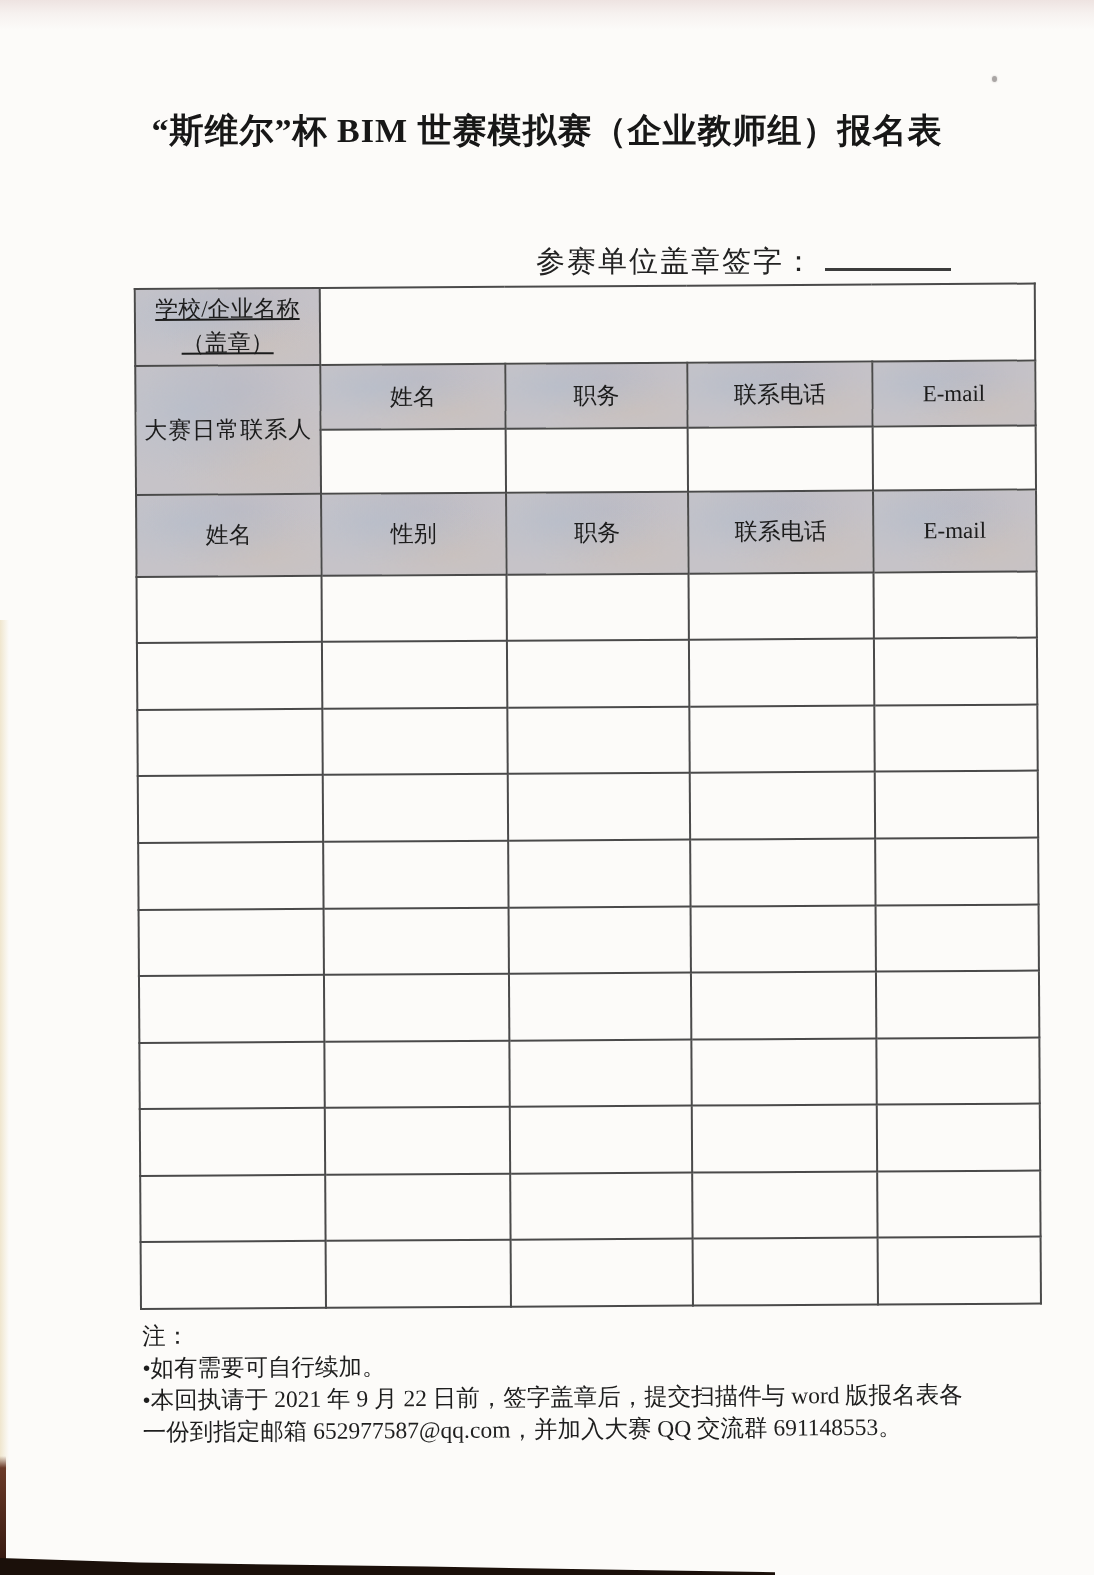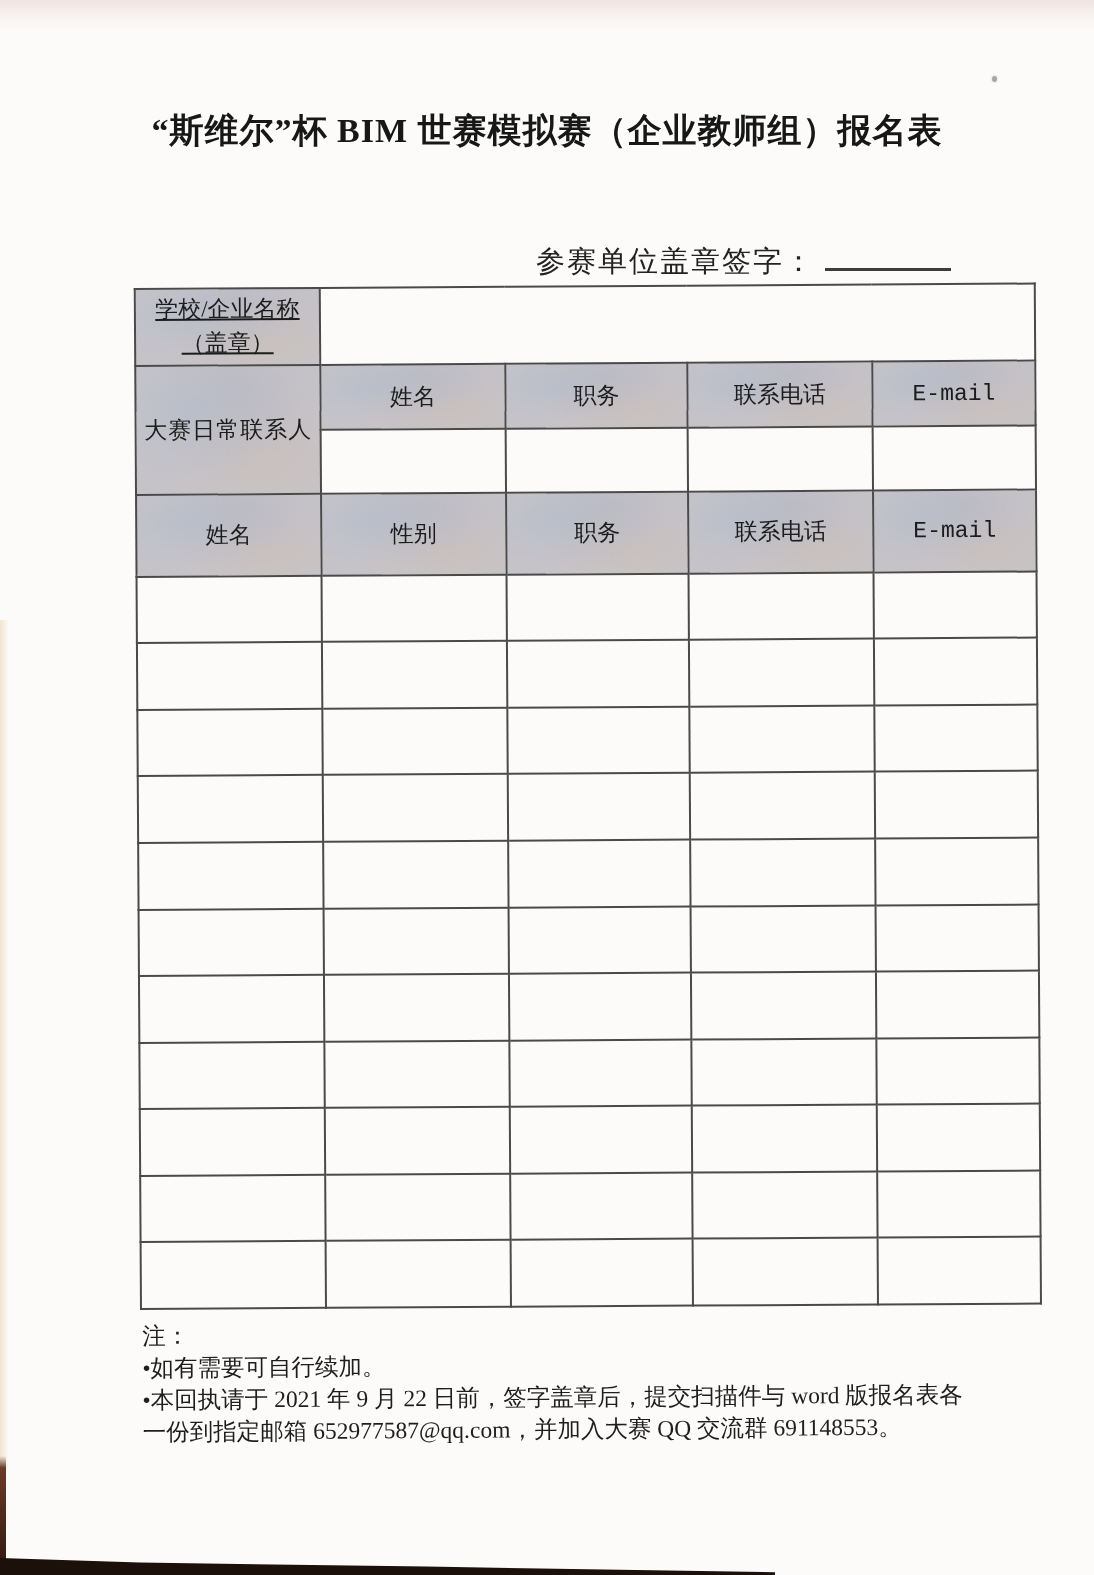--- a/index.html
+++ b/index.html
@@ -83,21 +83,21 @@
   .shaded{
     background-color:#c6c3c8;
     background-image:
       radial-gradient(ellipse at 28% 35%, rgba(173,188,206,0.40), transparent 60%),
       radial-gradient(ellipse at 72% 75%, rgba(207,191,175,0.35), transparent 55%),
       radial-gradient(ellipse at 55% 20%, rgba(181,178,189,0.45), transparent 65%);
   }
   .org-label{line-height:34px;text-decoration:underline;}
   .contact-label{font-size:24px;letter-spacing:1px;}
   .mono{
-    font-family:Liberation Mono, monospace;
+    font-family:Liberation Serif, serif;
     font-size:20px;letter-spacing:0;
   }
   
   .notes{
     position:absolute;left:142px;top:1320px;width:910px;
     font-size:23.5px;line-height:32px;color:#1e1e1e;
     transform:rotate(-0.4deg);
     transform-origin:left top;
   }
   .notes .note-line{white-space:nowrap;}

